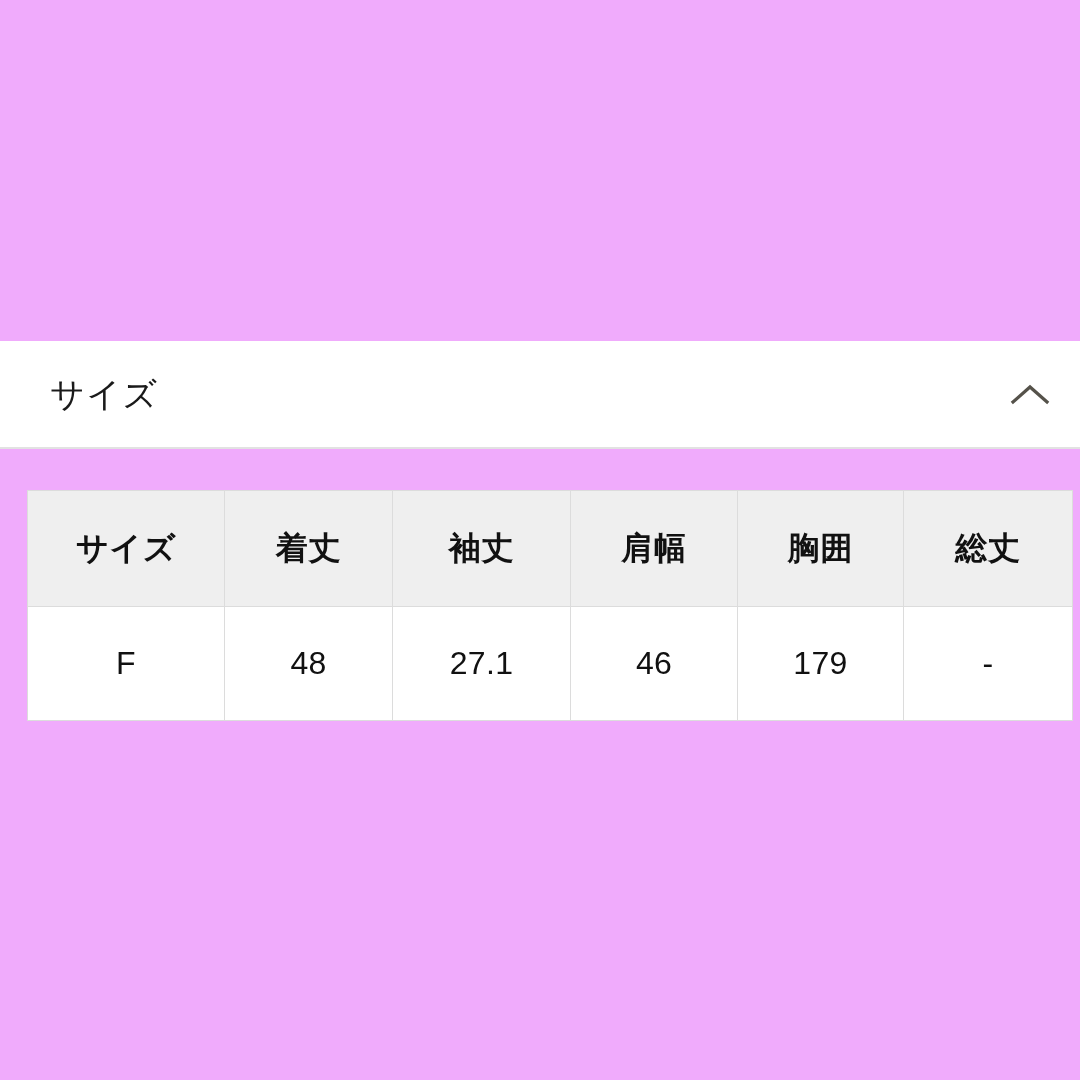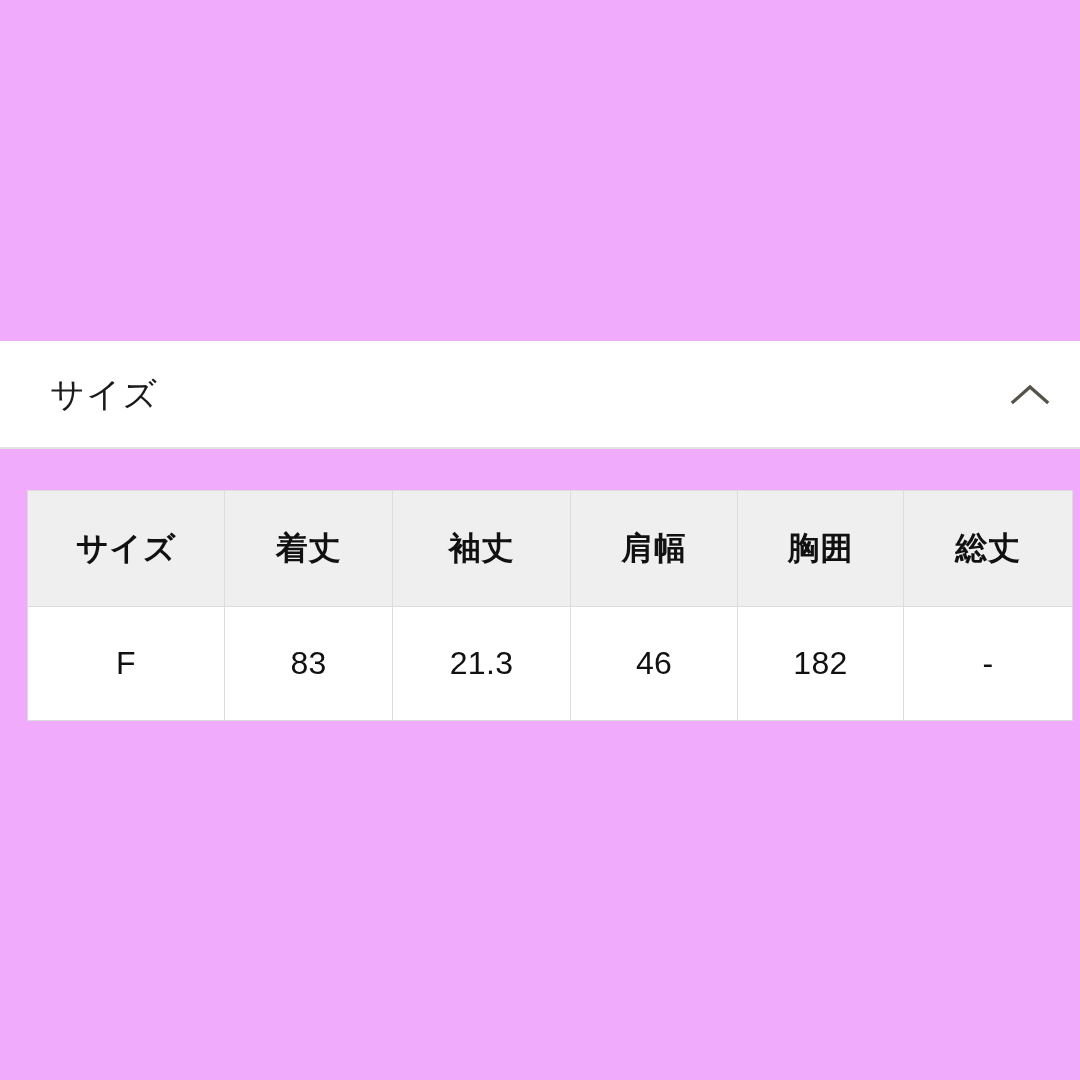--- a/index.html
+++ b/index.html
@@ -140,23 +140,23 @@
           <th>着丈</th>
           <th>袖丈</th>
           <th>肩幅</th>
           <th>胸囲</th>
           <th>総丈</th>
         </tr>
       </thead>
       <tbody>
         <tr>
           <td>F</td>
-          <td>83</td>
-          <td>21.3</td>
+          <td>48</td>
+          <td>27.1</td>
           <td>46</td>
-          <td>182</td>
+          <td>179</td>
           <td>-</td>
         </tr>
       </tbody>
     </table>
   </div>
 
 </div>
 
 </body></html>

